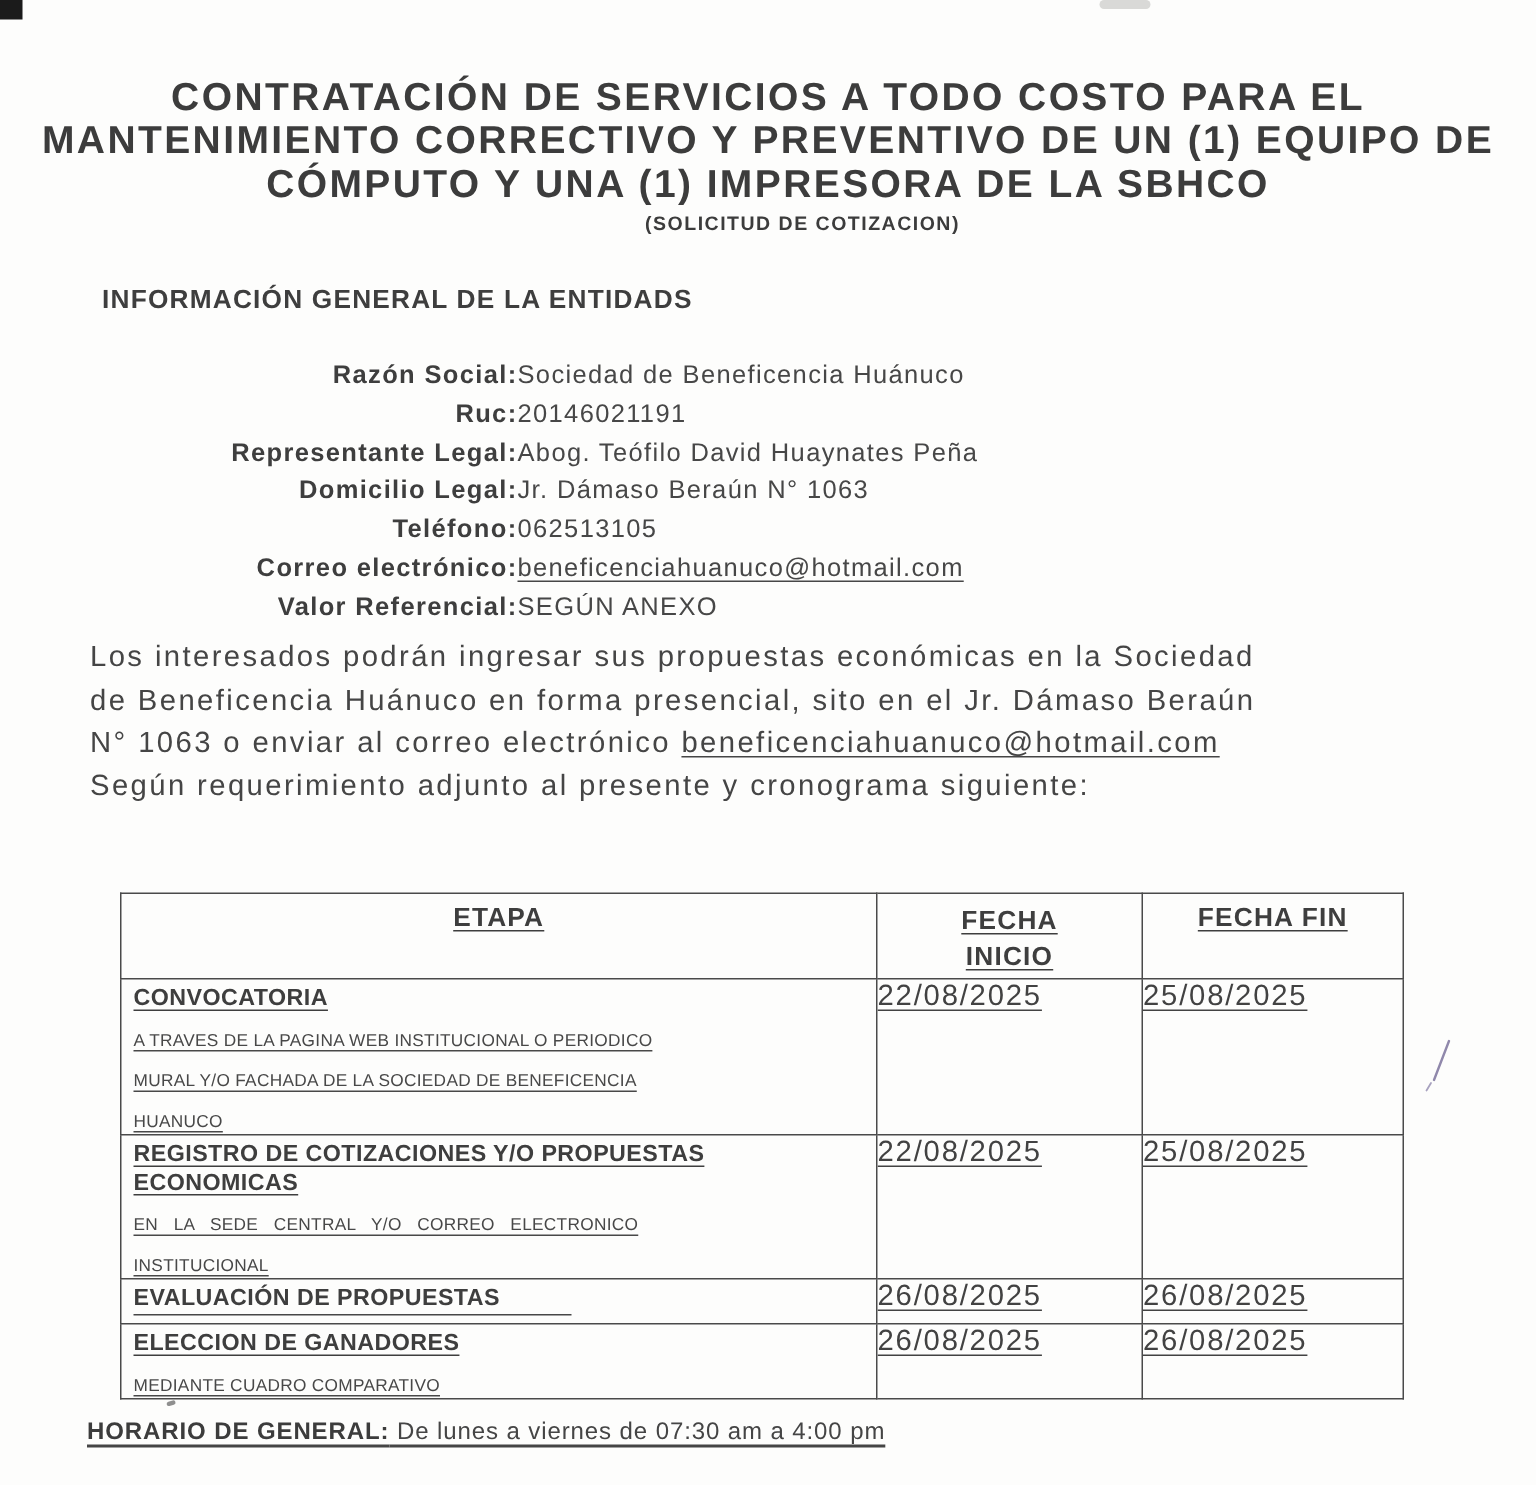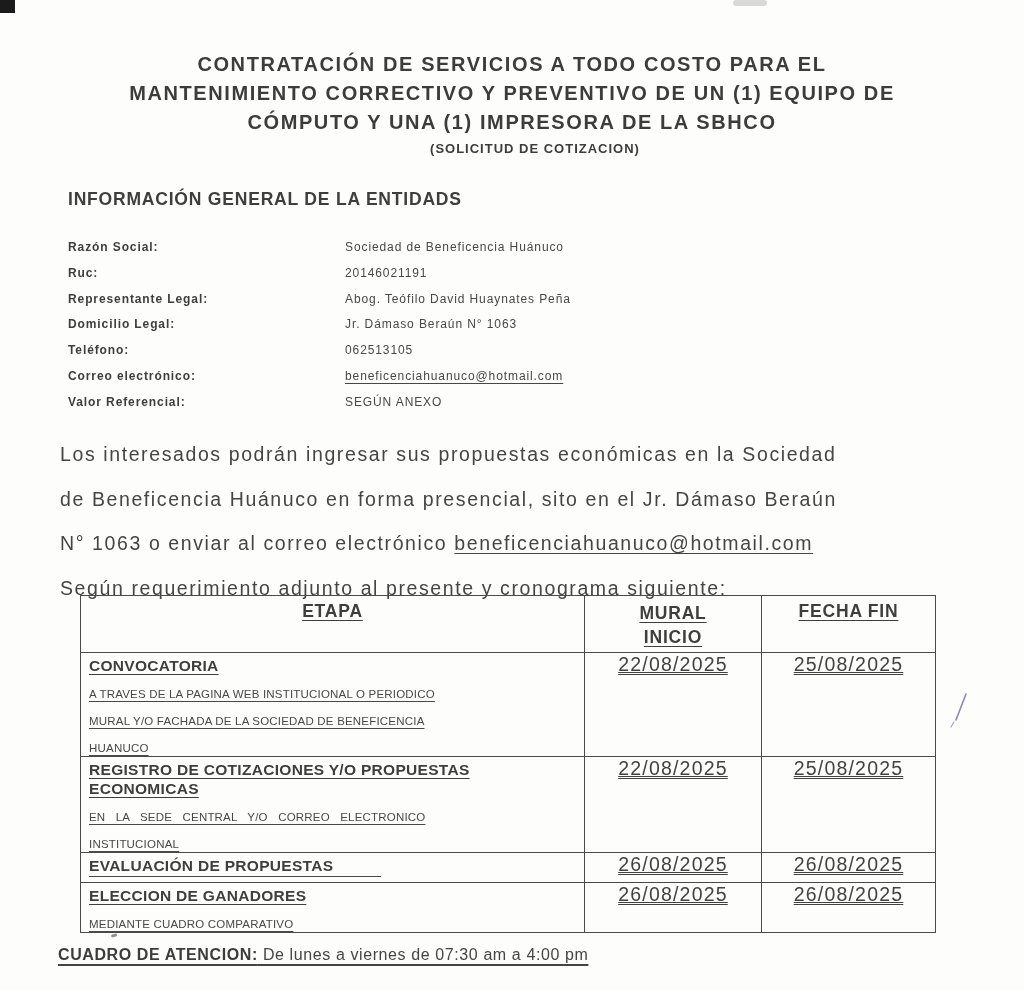--- a/index.html
+++ b/index.html
@@ -8,47 +8,47 @@
     position:relative; width:1024px; height:990px;
     background:#fdfdfc; overflow:hidden;
     font-family:"Liberation Sans","DejaVu Sans",sans-serif;
     color:#3e3e3e;
   }
   .scan-corner { position:absolute; left:0; top:0; width:15px; height:13px; background:#1b1b1b; }
   .scan-smudge { position:absolute; left:733px; top:0; width:34px; height:6px; background:#d9d9d7; border-radius:3px; }
 
   
   .title-block { position:absolute; top:50px; left:0; width:1024px; text-align:center; font-weight:bold; color:#3c3c3c; }
-  .title-line { font-size:20px; line-height:29px; letter-spacing:1.6px; white-space:nowrap; }
+  .title-line { font-size:26px; line-height:29px; letter-spacing:1.6px; white-space:nowrap; }
   .subtitle-line { font-size:13px; line-height:21px; letter-spacing:1px; margin-top:1px;padding-left:46px; }
 
   
   .section-header { position:absolute; top:189px; left:68px; font-size:17.5px; font-weight:bold; letter-spacing:0.8px; white-space:nowrap; }
 
   
   .fields { position:absolute; top:240px; left:68px; width:920px; }
-  .field-row { display:flex; height:25.8px; align-items:flex-start; font-size:12px; letter-spacing:0.9px; white-space:nowrap; }
+  .field-row { display:flex; height:25.8px; align-items:flex-start; font-size:17px; letter-spacing:0.9px; white-space:nowrap;text-align:right; }
   .field-label { width:277px; font-weight:bold; flex:0 0 277px; }
   .field-value { color:#474747; }
   .u { text-decoration:underline; text-decoration-thickness:1.4px; text-underline-offset:3px; }
 
   
   .paragraph { position:absolute; top:424px; left:60px; width:950px; font-size:19.5px; line-height:28.5px; letter-spacing:1.6px; color:#454545; }
-  .paragraph .pline { white-space:nowrap;margin-top:16px; }
+  .paragraph .pline { white-space:nowrap; }
 
   
   table.cronograma { position:absolute; top:595px; left:80px; width:855px; border-collapse:collapse; table-layout:fixed; }
   table.cronograma td { border:1.6px solid #4a4a4a; vertical-align:top; overflow:hidden; }
   .th-cell { text-align:center; font-weight:bold; font-size:17.5px; letter-spacing:0.8px; padding-top:5px; }
   .th-cell .hline { line-height:24px; }
   .cell-etapa { padding:3px 8px 0 8px; }
   .row-title { font-size:15.5px; font-weight:bold; letter-spacing:0.3px; line-height:19px; white-space:nowrap; }
   .row-sub { font-size:11.5px; letter-spacing:0.2px; line-height:15px; color:#484848; white-space:nowrap;margin-top:12px; }
   .row-sub.justified { word-spacing:7px; }
-  .cell-date { text-align:center; vertical-align:middle; font-size:19.5px; letter-spacing:1.2px; color:#424242;text-decoration:underline; }
+  .cell-date { vertical-align:middle; font-size:19.5px; letter-spacing:1.2px; color:#424242; }
   .tail-underline { display:inline-block; border-bottom:1.7px solid #474747; padding-right:48px; padding-bottom:1px; }
 
   
   .footer-line { position:absolute; top:946px; left:58px; font-size:16px; letter-spacing:0.6px; white-space:nowrap;
     text-decoration:underline; text-decoration-thickness:1.5px; text-underline-offset:4px; color:#454545; }
   .footer-label { font-weight:bold; color:#3c3c3c; }
   .tick-mark { position:absolute; left:111px; top:934px; width:6px; height:2.5px; background:#8f8f8f; border-radius:2px; transform:rotate(-15deg); }
   .pen-mark { position:absolute; left:943px; top:688px; }
 </style>
 </head>
@@ -109,21 +109,21 @@
   <table class="cronograma">
     <colgroup>
         <col style="width:504px">
         <col style="width:177px">
         <col style="width:174px">
       </colgroup>
     <tbody>
         <tr style="height:57px">
       <td class="th-cell"><span class="u">ETAPA</span></td>
       <td class="th-cell">
-        <div class="hline"><span class="u">MURAL</span></div>
+        <div class="hline"><span class="u">FECHA</span></div>
         <div class="hline"><span class="u">INICIO</span></div>
       </td>
       <td class="th-cell"><span class="u">FECHA FIN</span></td>
     </tr>
     <tr style="height:91px">
       <td class="cell-etapa">
         <div class="row-title"><span class="u">CONVOCATORIA</span></div>
         <div class="row-sub"><span class="u">A TRAVES DE LA PAGINA WEB INSTITUCIONAL O PERIODICO</span></div>
         <div class="row-sub"><span class="u">MURAL Y/O FACHADA DE LA SOCIEDAD DE BENEFICENCIA</span></div>
         <div class="row-sub"><span class="u">HUANUCO</span></div>
@@ -154,20 +154,20 @@
         <div class="row-sub"><span class="u">MEDIANTE CUADRO COMPARATIVO</span></div>
       </td>
       <td class="cell-date"><span class="u">26/08/2025</span></td>
       <td class="cell-date"><span class="u">26/08/2025</span></td>
     </tr>
   </tbody>
     </table>
 
   <div class="tick-mark"></div>
 
-  <div class="footer-line"><span class="footer-label">CUADRO DE ATENCION:</span><span> De lunes a viernes de 07:30 am a 4:00 pm</span></div>
+  <div class="footer-line"><span class="footer-label">HORARIO DE GENERAL:</span><span> De lunes a viernes de 07:30 am a 4:00 pm</span></div>
 
   <svg class="pen-mark" width="32" height="44">
     <line x1="23" y1="6" x2="13" y2="32" stroke="#9088ab" stroke-width="1.6" stroke-linecap="round"></line>
     <line x1="11" y1="34" x2="8" y2="39" stroke="#a8a2bf" stroke-width="1.2" stroke-linecap="round"></line>
   </svg>
 
 </div>
 
 </body></html>

